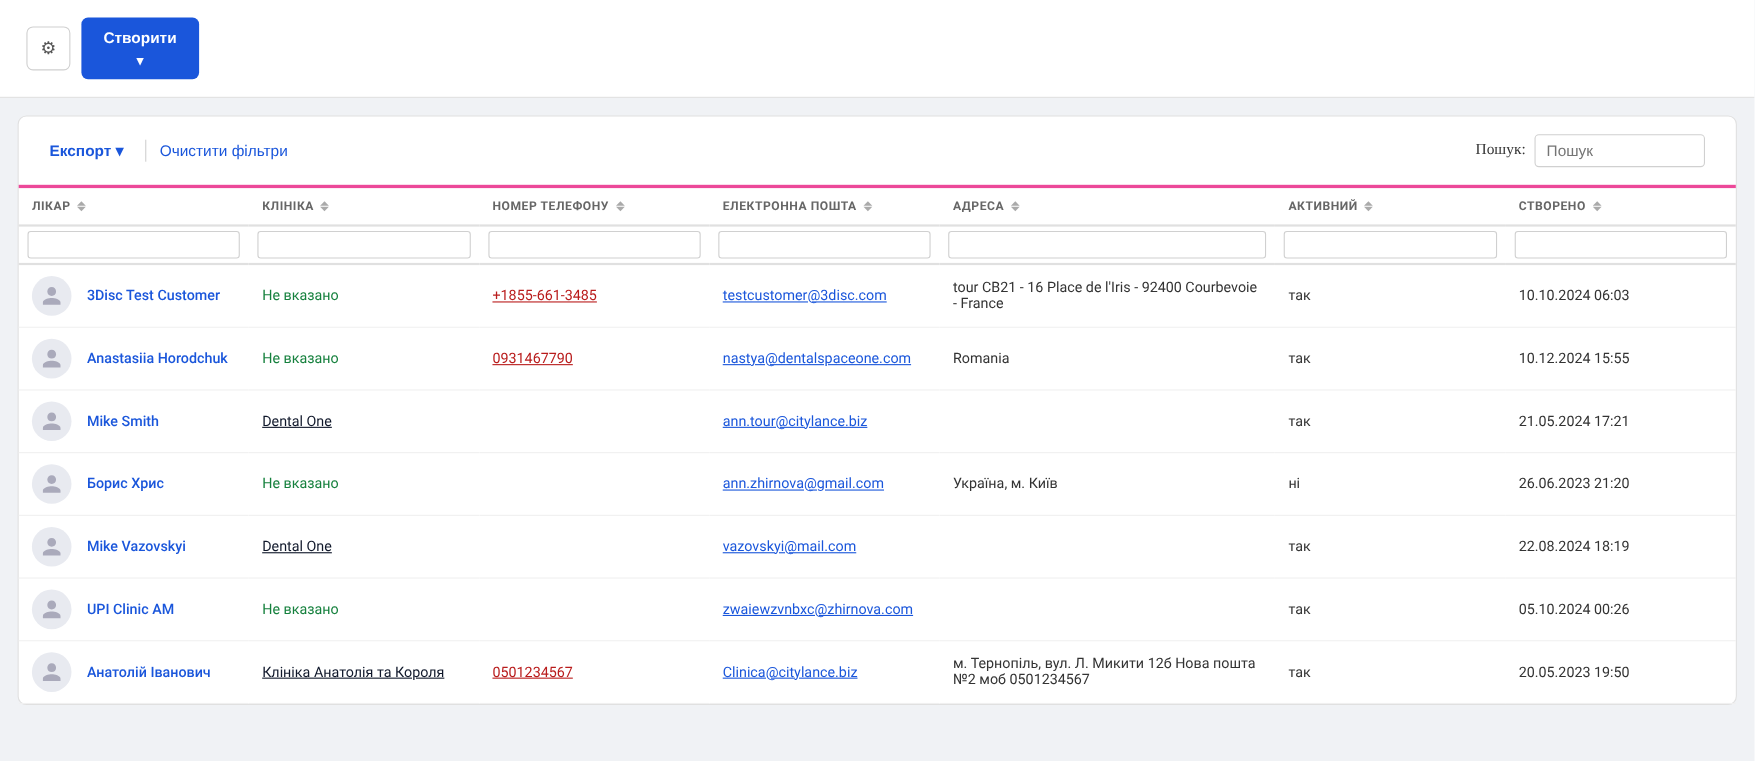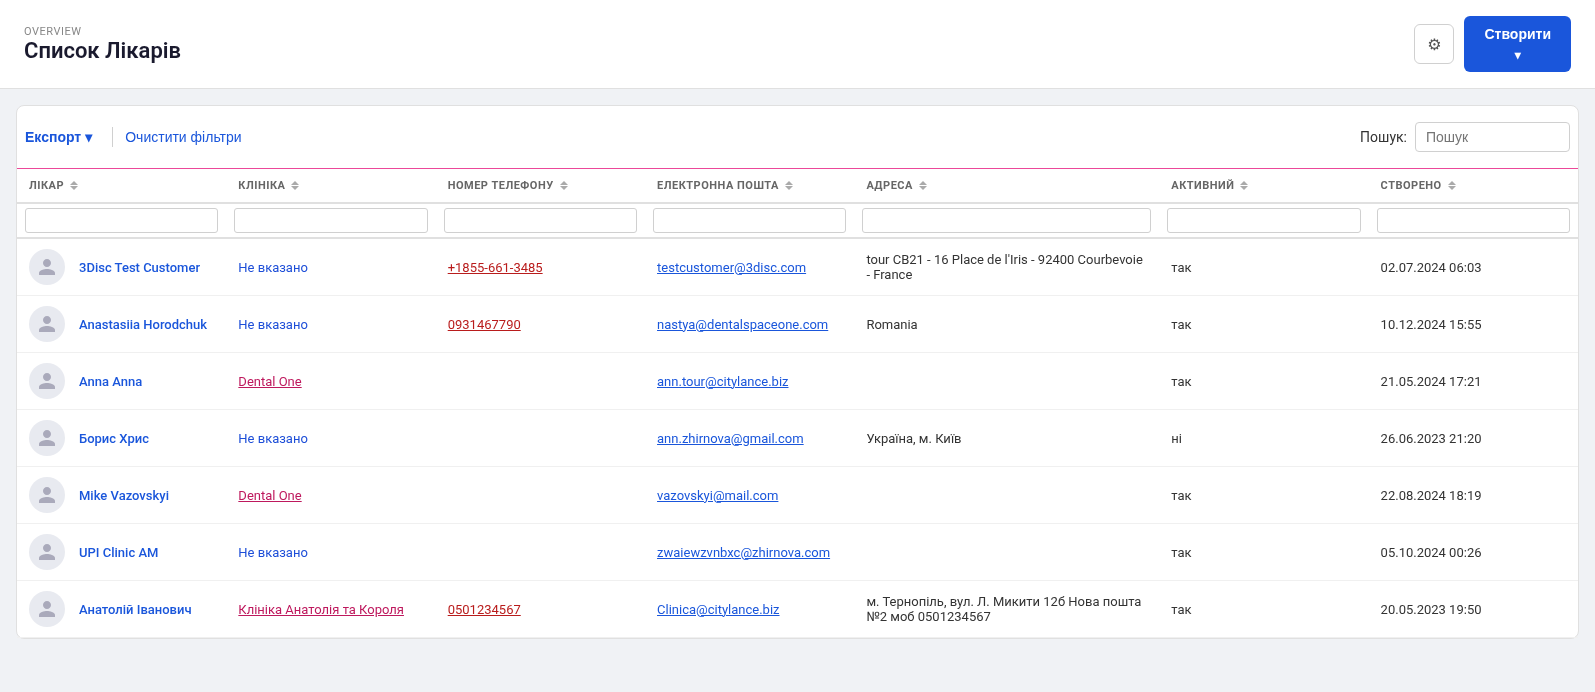--- a/index.html
+++ b/index.html
@@ -60,25 +60,25 @@
 
     .content-area {
       background: #fff;
       margin: 16px;
       border-radius: 8px;
       border: 1px solid #e0e0e0;
       padding: 0;
     }
 
     .toolbar {
-      padding: 16px 8px;
+      padding: 16px 28px;
       display: flex;
       align-items: center;
       justify-content: space-between;
-      border-bottom: 1px solid #ec4899;
+      border-bottom: 3px solid #ec4899;
     }
     .toolbar-left {
       display: flex;
       align-items: center;
       gap: 0;
     }
     .export-btn {
       color: #1a56db;
       font-weight: 600;
       font-size: 14px;
@@ -106,20 +106,21 @@
       padding: 4px 0;
     }
     .search-area {
       display: flex;
       align-items: center;
       gap: 8px;
     }
     .search-label {
       color: #333;
       font-size: 14px;
+      font-family: Liberation Serif, serif;
     }
     .search-input {
       border: 1px solid #d0d0d0;
       border-radius: 4px;
       padding: 6px 10px;
       font-size: 14px;
       width: 155px;
       color: #aaa;
     }
 
@@ -198,33 +199,29 @@
       display: flex;
       align-items: center;
       justify-content: center;
       flex-shrink: 0;
     }
     .avatar svg { width: 20px; height: 20px; fill: #aab; }
     .doctor-name {
       color: #1a56db;
       font-weight: 500;
     }
-    .clinic-link { color: #be185d; }
+    .clinic-link { color: #0f172a; }
     .phone-link { color: #b91c1c; }
     .email-link { color: #1a56db; }
-    .muted { color: #1d4ed8; }
+    .muted { color: #15803d; }
   </style>
 </head>
 <body>
 
 <div class="page-header">
-  <div class="header-left">
-    <div class="overview-label">OVERVIEW</div>
-    <div class="page-title">Список Лікарів</div>
-  </div>
   <div class="header-right">
     <button class="gear-btn">
       <span>⚙</span>
     </button>
     <button class="create-btn">
       <span>Створити</span>
       <span class="chevron">▾</span>
     </button>
   </div>
 </div>
@@ -334,21 +331,21 @@
         </svg>
       </div>
       <span class="doctor-name">3Disc Test Customer</span>
     </div>
           </td>
           <td><span class="muted">Не вказано</span></td>
           <td><a class="phone-link" href="#">+1855-661-3485</a></td>
           <td><a class="email-link" href="#">testcustomer@3disc.com</a></td>
           <td style="max-width: 300px;"><span>tour CB21 - 16 Place de l'Iris - 92400 Courbevoie - France</span></td>
           <td><span>так</span></td>
-          <td><span>02.07.2024 06:03</span></td>
+          <td><span>10.10.2024 06:03</span></td>
         </tr>
         <tr>
           <td>
     <div class="doctor-cell">
       <div class="avatar">
         <svg viewBox="0 0 24 24" xmlns="http://www.w3.org/2000/svg">
           <path d="M12 12c2.7 0 4.8-2.1 4.8-4.8S14.7 2.4 12 2.4 7.2 4.5 7.2 7.2 9.3 12 12 12zm0 2.4c-3.2 0-9.6 1.6-9.6 4.8v2.4h19.2v-2.4c0-3.2-6.4-4.8-9.6-4.8z"></path>
         </svg>
       </div>
       <span class="doctor-name">Anastasiia Horodchuk</span>
@@ -362,21 +359,21 @@
           <td><span>10.12.2024 15:55</span></td>
         </tr>
         <tr>
           <td>
     <div class="doctor-cell">
       <div class="avatar">
         <svg viewBox="0 0 24 24" xmlns="http://www.w3.org/2000/svg">
           <path d="M12 12c2.7 0 4.8-2.1 4.8-4.8S14.7 2.4 12 2.4 7.2 4.5 7.2 7.2 9.3 12 12 12zm0 2.4c-3.2 0-9.6 1.6-9.6 4.8v2.4h19.2v-2.4c0-3.2-6.4-4.8-9.6-4.8z"></path>
         </svg>
       </div>
-      <span class="doctor-name">Anna Anna</span>
+      <span class="doctor-name">Mike Smith</span>
     </div>
           </td>
           <td><a class="clinic-link" href="#">Dental One</a></td>
           <td></td>
           <td><a class="email-link" href="#">ann.tour@citylance.biz</a></td>
           <td style="max-width: 300px;"><span></span></td>
           <td><span>так</span></td>
           <td><span>21.05.2024 17:21</span></td>
         </tr>
         <tr>

